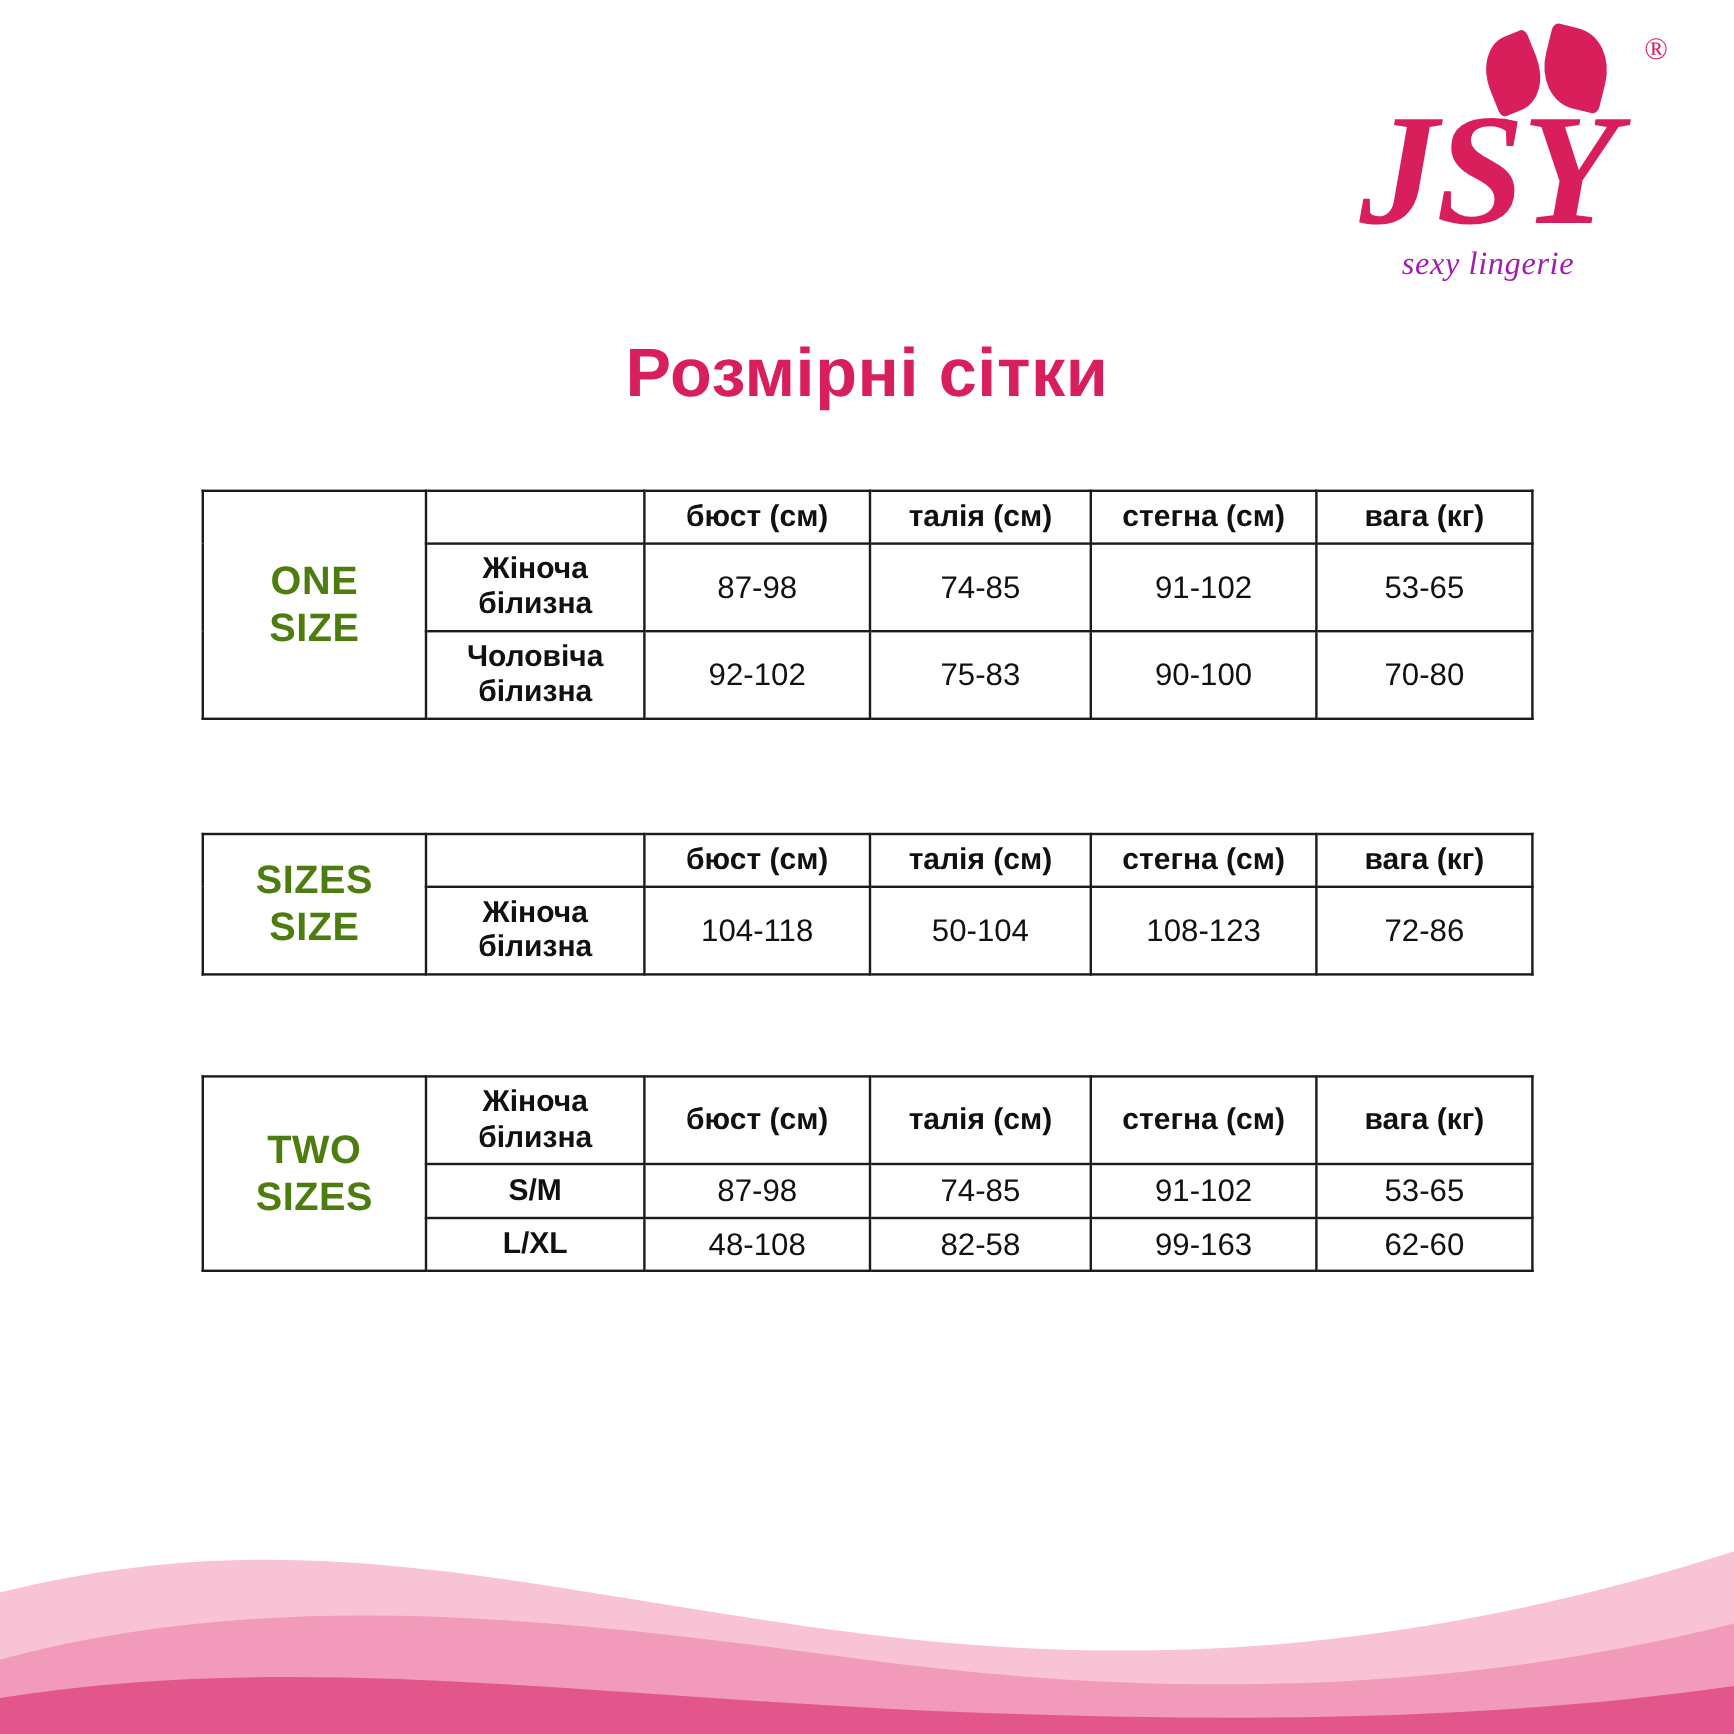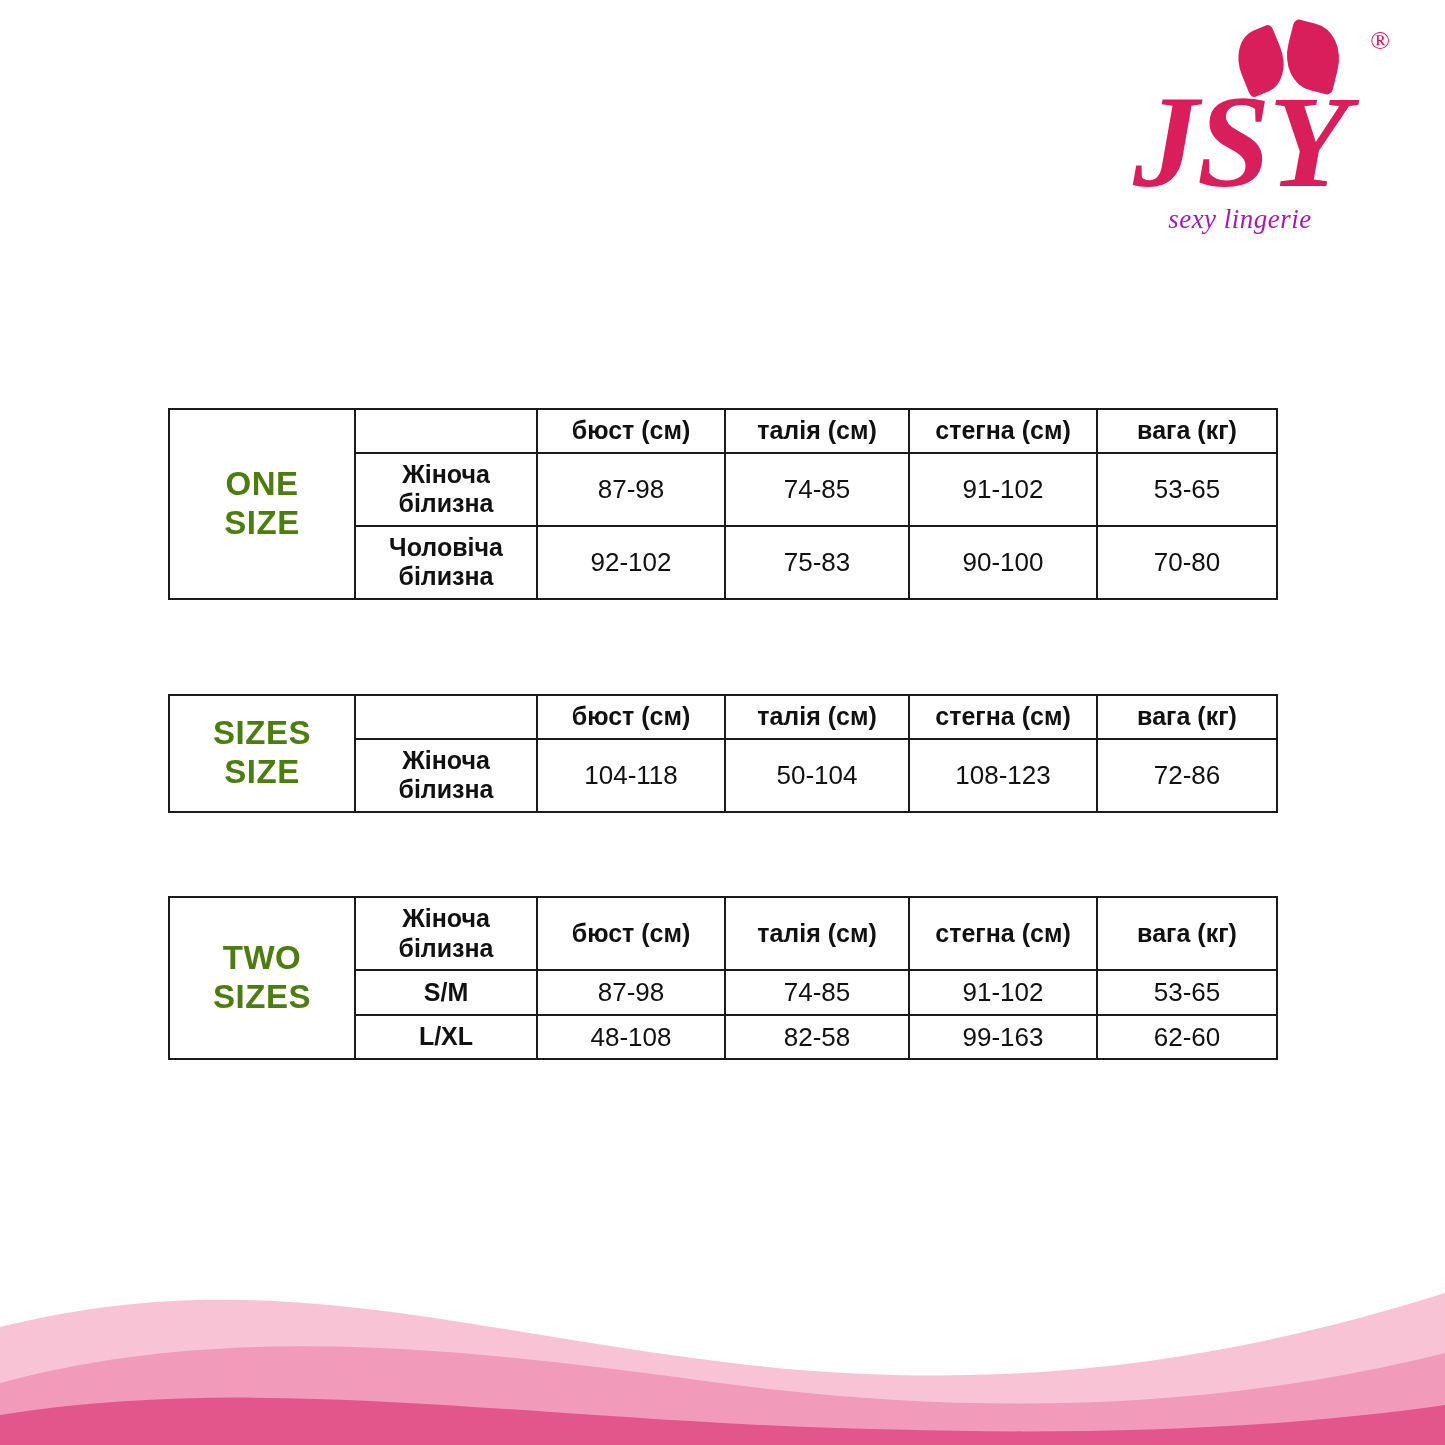--- a/index.html
+++ b/index.html
@@ -163,20 +163,21 @@
   <div class="logo-wrap">
     <div class="logo-mark">
       <div class="logo-leaf-left"></div>
       <div class="logo-leaf-right"></div>
       <div class="logo-text">JSY</div>
       <div class="logo-reg">®</div>
     </div>
     <div class="logo-sub">sexy lingerie</div>
   </div>
 
+  <div class="title">Розмірні сітки</div>
 
   <table class="tbl" id="table-one">
     <colgroup>
       <col class="c1">
         <col class="c2">
         <col class="c3">
         <col class="c4">
         <col class="c5">
         <col class="c6">
     </colgroup>

